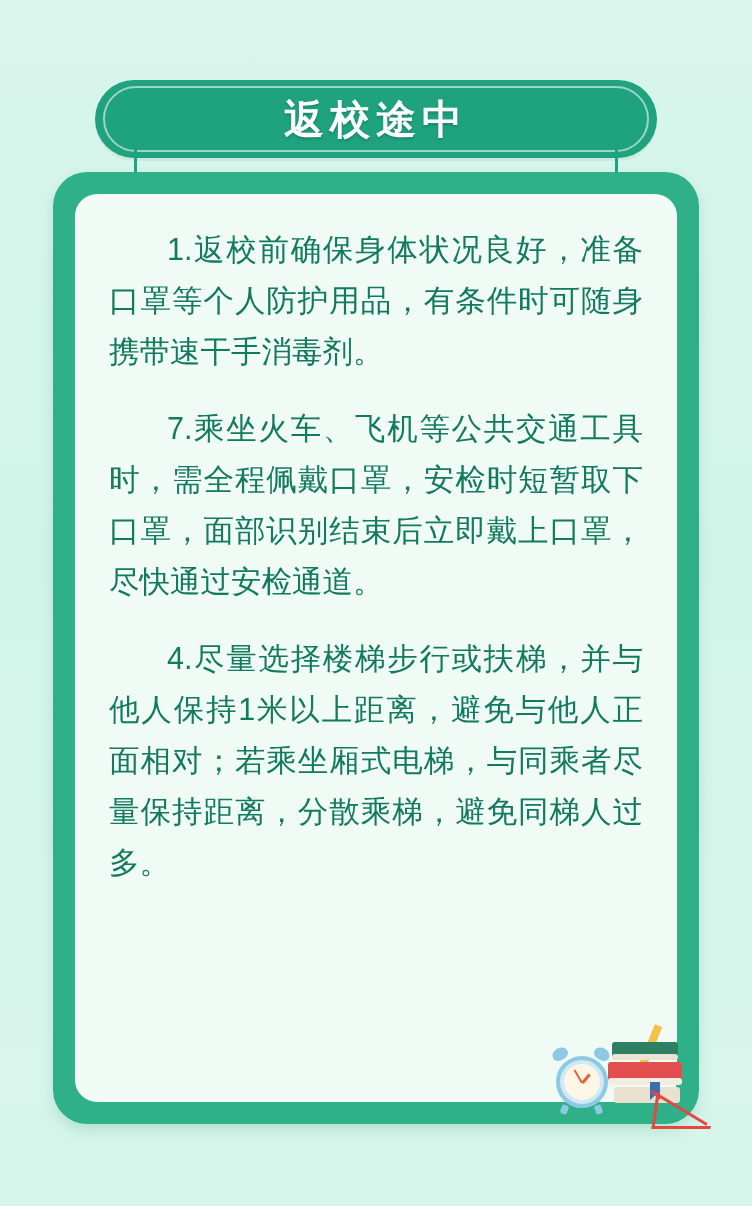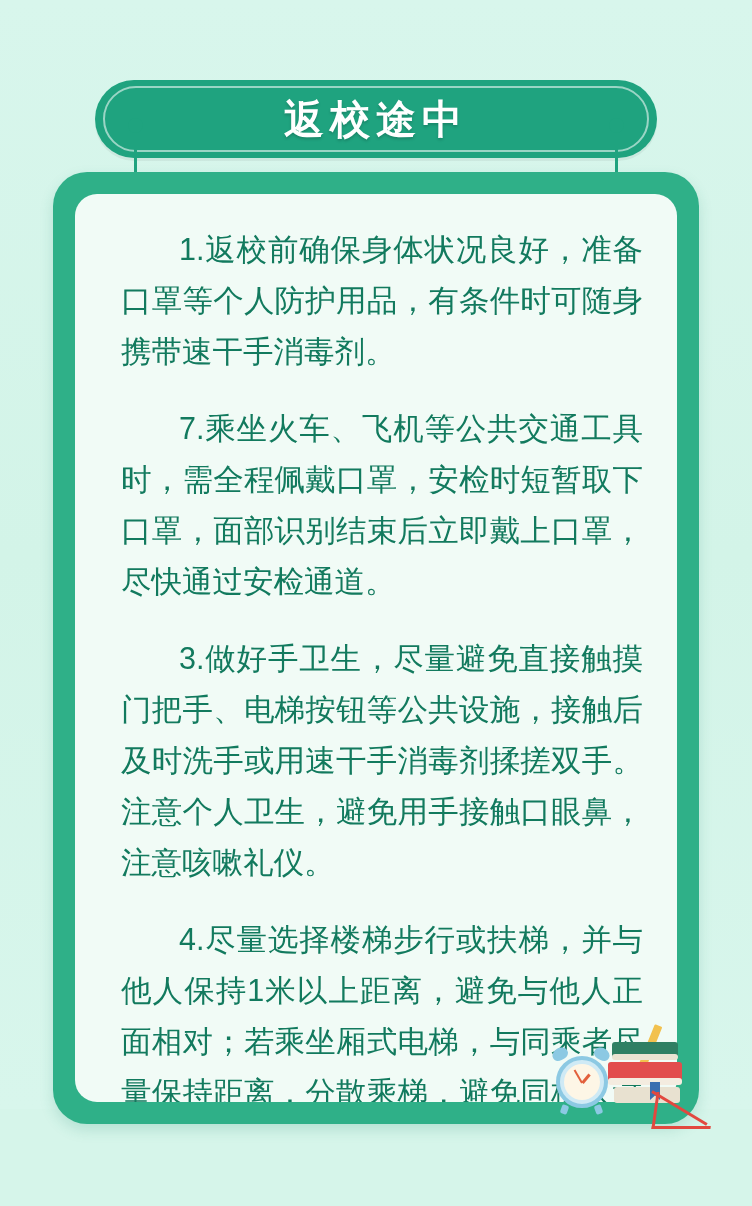--- a/index.html
+++ b/index.html
@@ -104,21 +104,21 @@
     border-radius: 22px;
     box-sizing: border-box;
     padding: 30px 34px 20px 34px;
     overflow: hidden;
   }
   .para {
     color: #127a5e;
     font-size: 30.5px;
     line-height: 51px;
     text-indent: 58px;
-    margin: 0 0 26px 12px;
+    margin: 0 0 26px 0;
     letter-spacing: 0px;
     text-align: justify;
     font-family: "Liberation Sans", sans-serif;
   }
   .para:last-child { margin-bottom: 0; }
 
   
   .deco {
     position: absolute;
     left: 550px;
@@ -243,21 +243,20 @@
 
   <div class="connector left"></div>
   <div class="connector right"></div>
   <div class="connector-dot left"></div>
   <div class="connector-dot right"></div>
 
   <div class="card-outer">
     <div class="card-inner">
       <p class="para">1.返校前确保身体状况良好，准备口罩等个人防护用品，有条件时可随身携带速干手消毒剂。</p>
       <p class="para">7.乘坐火车、飞机等公共交通工具时，需全程佩戴口罩，安检时短暂取下口罩，面部识别结束后立即戴上口罩，尽快通过安检通道。</p>
-      <p class="para">3.做好手卫生，尽量避免直接触摸门把手、电梯按钮等公共设施，接触后及时洗手或用速干手消毒剂揉搓双手。注意个人卫生，避免用手接触口眼鼻，注意咳嗽礼仪。</p>
       <p class="para">4.尽量选择楼梯步行或扶梯，并与他人保持1米以上距离，避免与他人正面相对；若乘坐厢式电梯，与同乘者尽量保持距离，分散乘梯，避免同梯人过多。</p>
     </div>
   </div>
 
   <div class="deco">
     <div class="clock-bell l"></div>
     <div class="clock-bell r"></div>
     <div class="clock-body"></div>
     <div class="clock-face"></div>
     <div class="clock-hand-h"></div>

